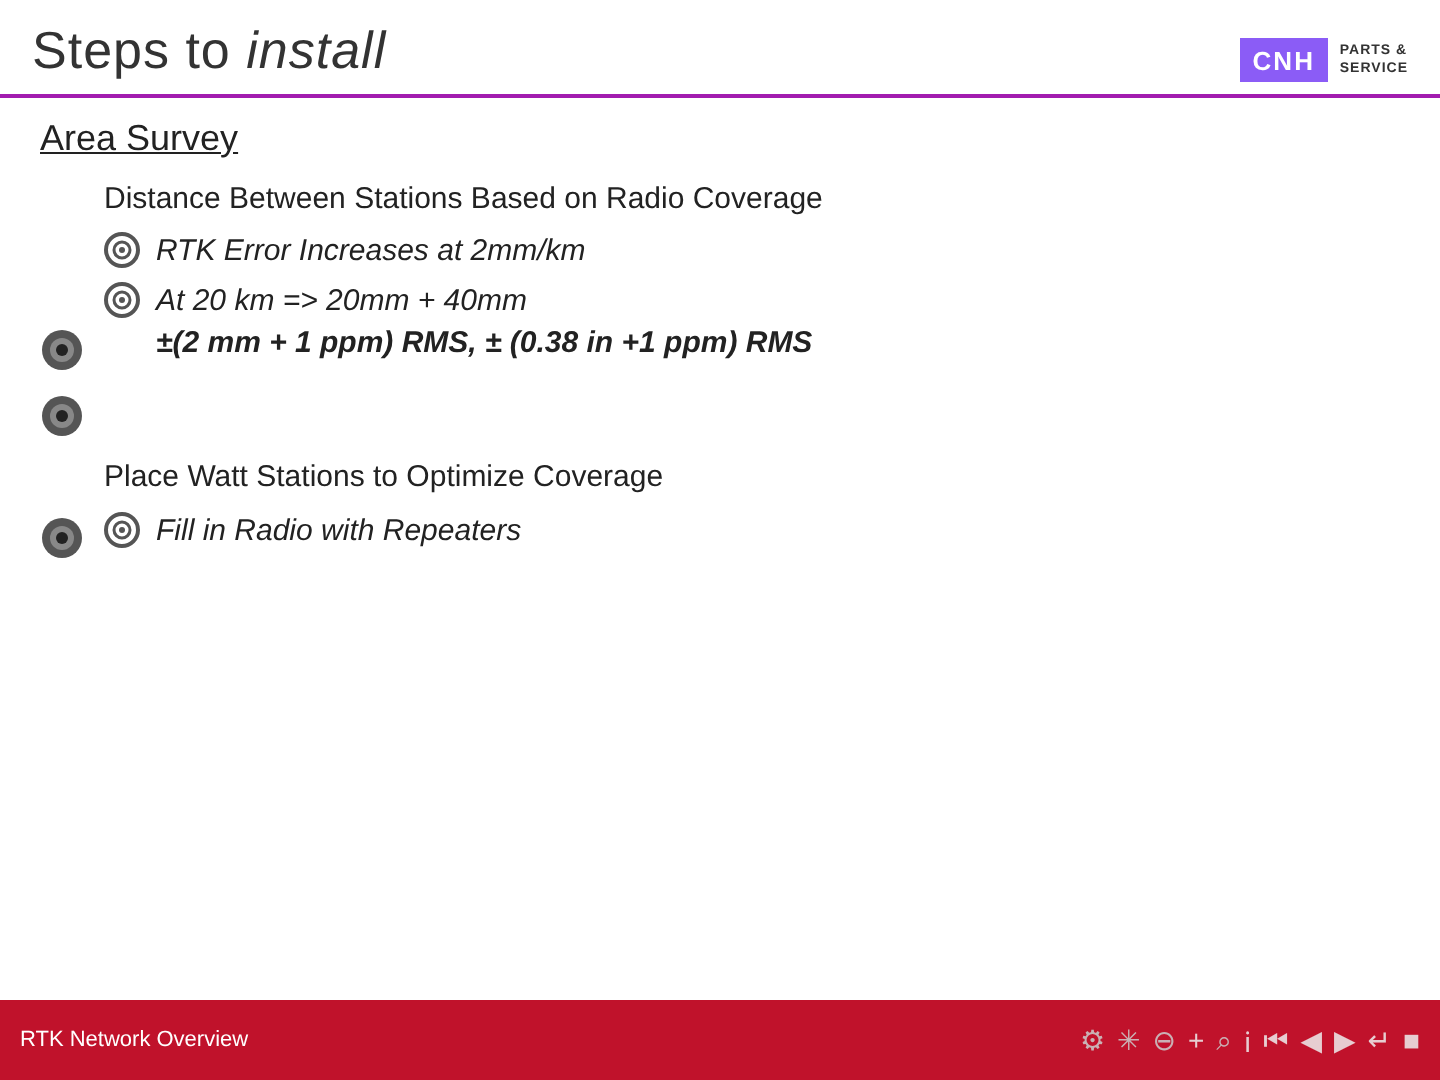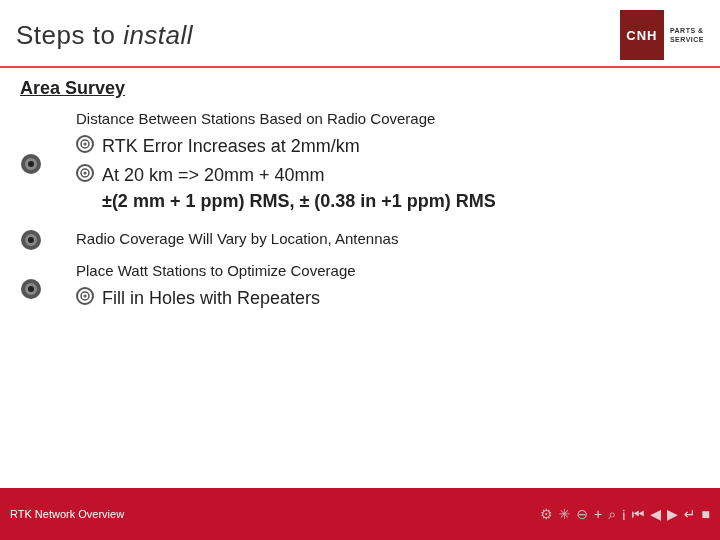--- a/index.html
+++ b/index.html
@@ -18,24 +18,24 @@
       height: 540px;
       background: #ffffff;
       display: flex;
       flex-direction: column;
       position: relative;
     }
 
     
     .header {
       display: flex;
-      align-items: center;
+      align-items: flex-end;
       justify-content: space-between;
       padding: 10px 16px 6px 16px;
-      border-bottom: 2px solid #ef4444;
+      border-bottom: 2px solid #a21caf;
     }
 
     .header-title {
       font-size: 26px;
       font-weight: normal;
       color: #333333;
       letter-spacing: 0.5px;
     }
 
     .header-title span.install {
@@ -44,22 +44,22 @@
 
     
     .logo-area {
       display: flex;
       align-items: center;
       gap: 4px;
     }
 
     .logo-red-box {
       width: 44px;
-      height: 50px;
-      background: #7f1d1d;
+      height: 22px;
+      background: #8b5cf6;
       display: flex;
       align-items: center;
       justify-content: center;
     }
 
     .logo-cnh {
       font-size: 13px;
       font-weight: bold;
       color: #ffffff;
       letter-spacing: 1px;
@@ -79,31 +79,30 @@
 
     
     .main-content {
       flex: 1;
       padding: 10px 20px 10px 20px;
       overflow: hidden;
     }
 
     .section-title {
       font-size: 18px;
-      font-weight: bold;
+      font-weight: normal;
       color: #222222;
       text-decoration: underline;
       margin-bottom: 10px;
     }
 
     .bullet-item {
       display: flex;
-      align-items: center;
+      align-items: flex-end;
       margin-bottom: 10px;
-      gap: 24px;
     }
 
     .bullet-icon {
       width: 22px;
       height: 22px;
       min-width: 22px;
       margin-right: 10px;
       margin-top: 1px;
     }
 
@@ -135,32 +134,33 @@
 
     .sub-bullet-icon {
       width: 18px;
       height: 18px;
       min-width: 18px;
       margin-right: 8px;
       margin-top: 1px;
     }
 
     .sub-bullet-text {
-      font-size: 18px;
+      font-size: 15px;
       color: #222222;
       line-height: 1.4;
+      font-style: italic;
     }
 
     .sub-bullet-text strong {
       font-weight: bold;
     }
 
     
     .footer {
-      height: 52px;
+      height: 40px;
       background: #c0122b;
       display: flex;
       align-items: center;
       justify-content: space-between;
       padding: 0 10px;
     }
 
     .footer-label {
       font-size: 11px;
       color: #ffffff;
@@ -244,21 +244,20 @@
 
     <div class="bullet-item">
       <div class="bullet-icon">
         <svg viewBox="0 0 22 22" xmlns="http://www.w3.org/2000/svg">
           <circle cx="11" cy="11" r="10" fill="#555"></circle>
           <circle cx="11" cy="11" r="6" fill="#888"></circle>
           <circle cx="11" cy="11" r="3" fill="#222"></circle>
         </svg>
       </div>
       <div class="bullet-content">
-        <div class="bullet-text">Radio Coverage Will Vary by Location, Antennas</div>
       </div>
     </div>
 
     <div class="bullet-item">
       <div class="bullet-icon">
         <svg viewBox="0 0 22 22" xmlns="http://www.w3.org/2000/svg">
           <circle cx="11" cy="11" r="10" fill="#555"></circle>
           <circle cx="11" cy="11" r="6" fill="#888"></circle>
           <circle cx="11" cy="11" r="3" fill="#222"></circle>
         </svg>
@@ -267,21 +266,21 @@
         <div class="bullet-text">Place Watt Stations to Optimize Coverage</div>
         <div class="sub-bullets">
           <div class="sub-bullet-item">
             <div class="sub-bullet-icon">
               <svg viewBox="0 0 18 18" xmlns="http://www.w3.org/2000/svg">
                 <circle cx="9" cy="9" r="8" fill="none" stroke="#555" stroke-width="2"></circle>
                 <circle cx="9" cy="9" r="4" fill="none" stroke="#555" stroke-width="1.5"></circle>
                 <circle cx="9" cy="9" r="1.5" fill="#555"></circle>
               </svg>
             </div>
-            <span class="sub-bullet-text">Fill in Holes with Repeaters</span>
+            <span class="sub-bullet-text">Fill in Radio with Repeaters</span>
           </div>
         </div>
       </div>
     </div>
 
   </div>
 
   <div class="footer">
     <span class="footer-label">RTK Network Overview</span>
     <div class="footer-icons">

